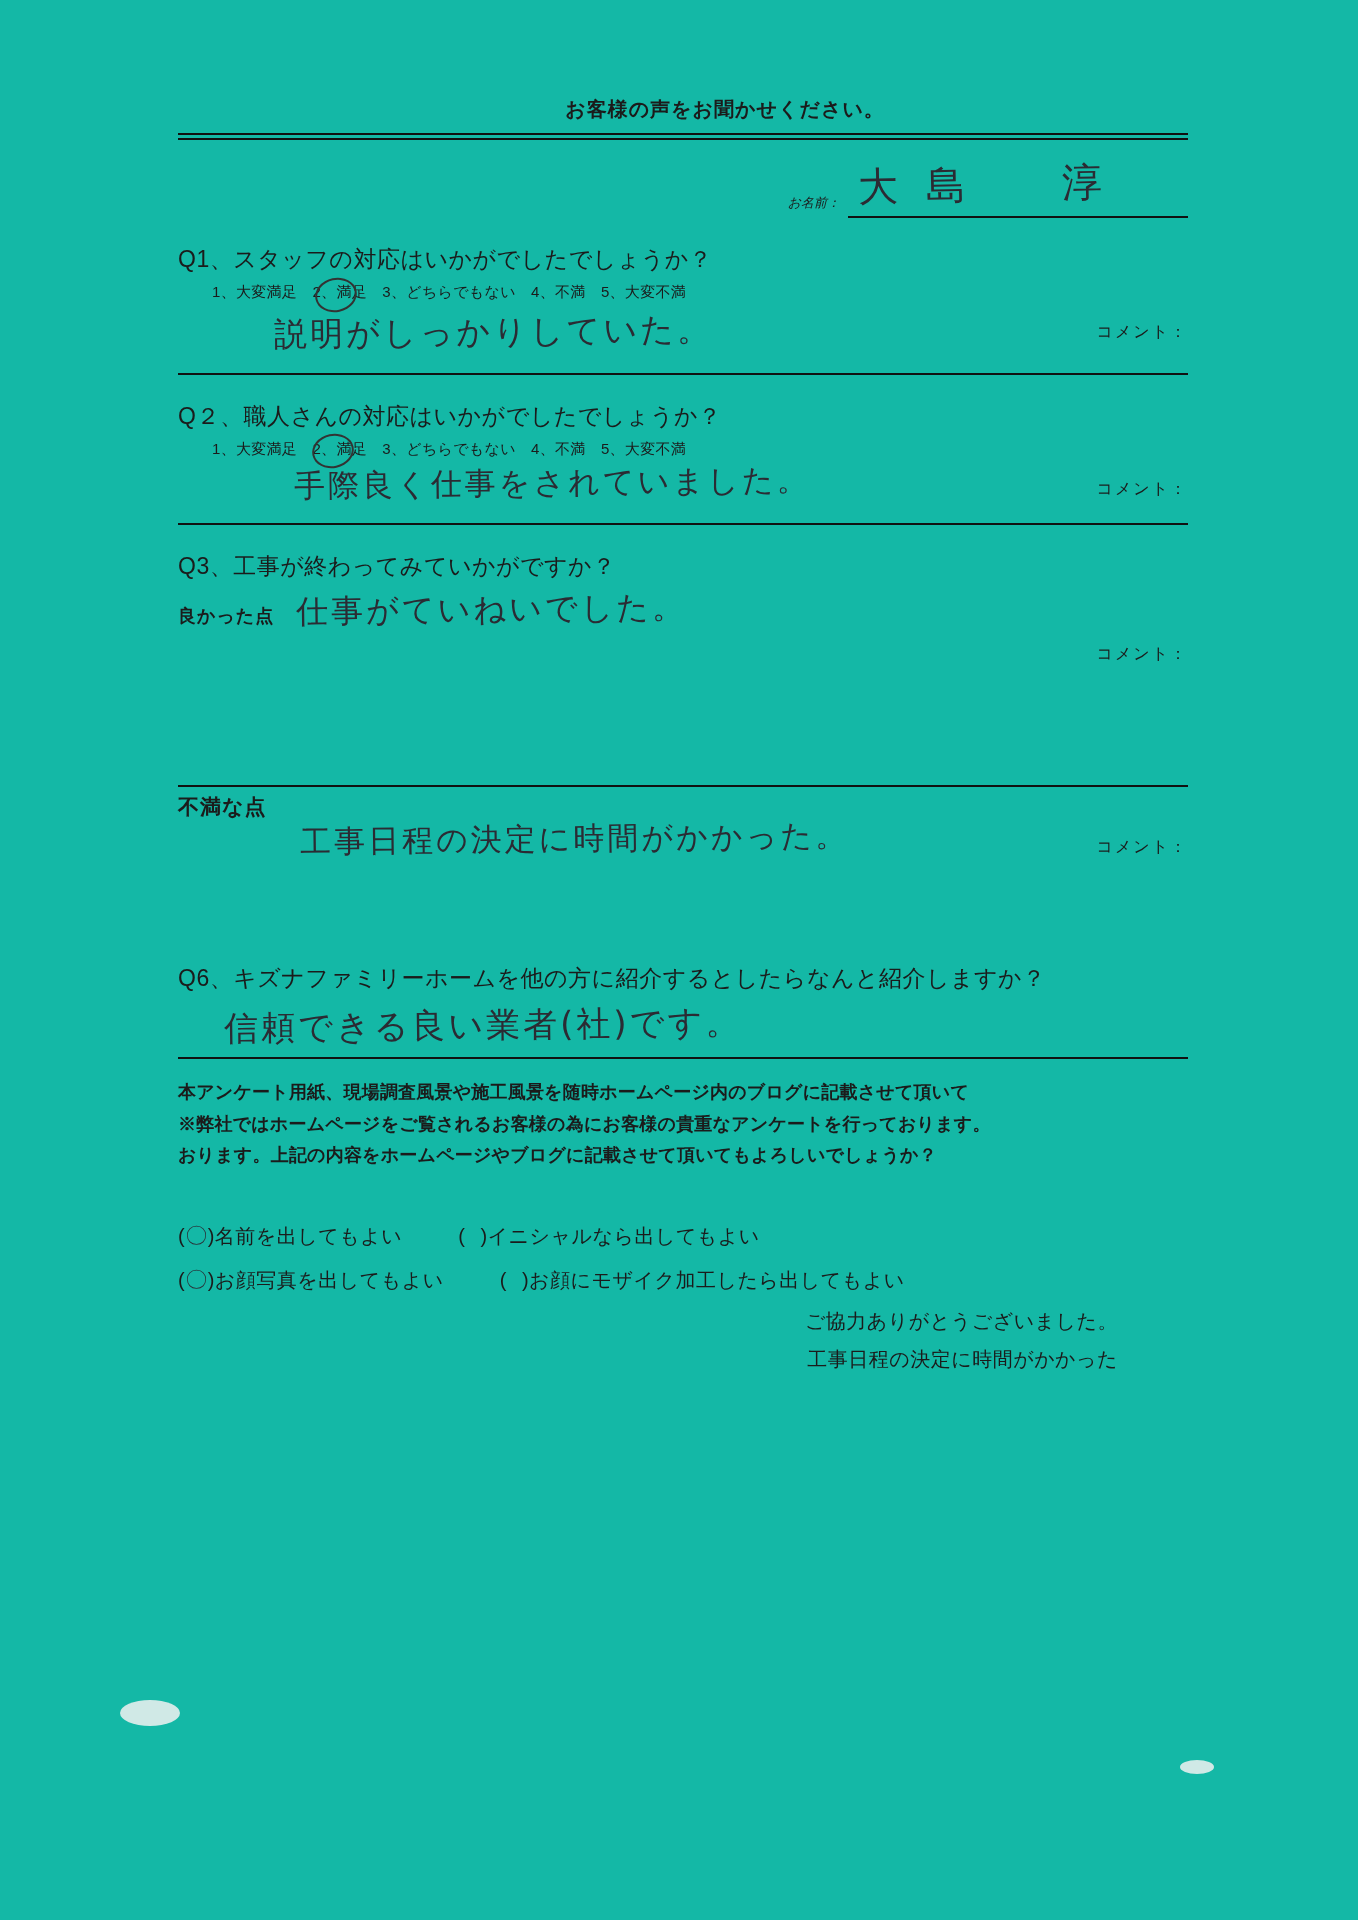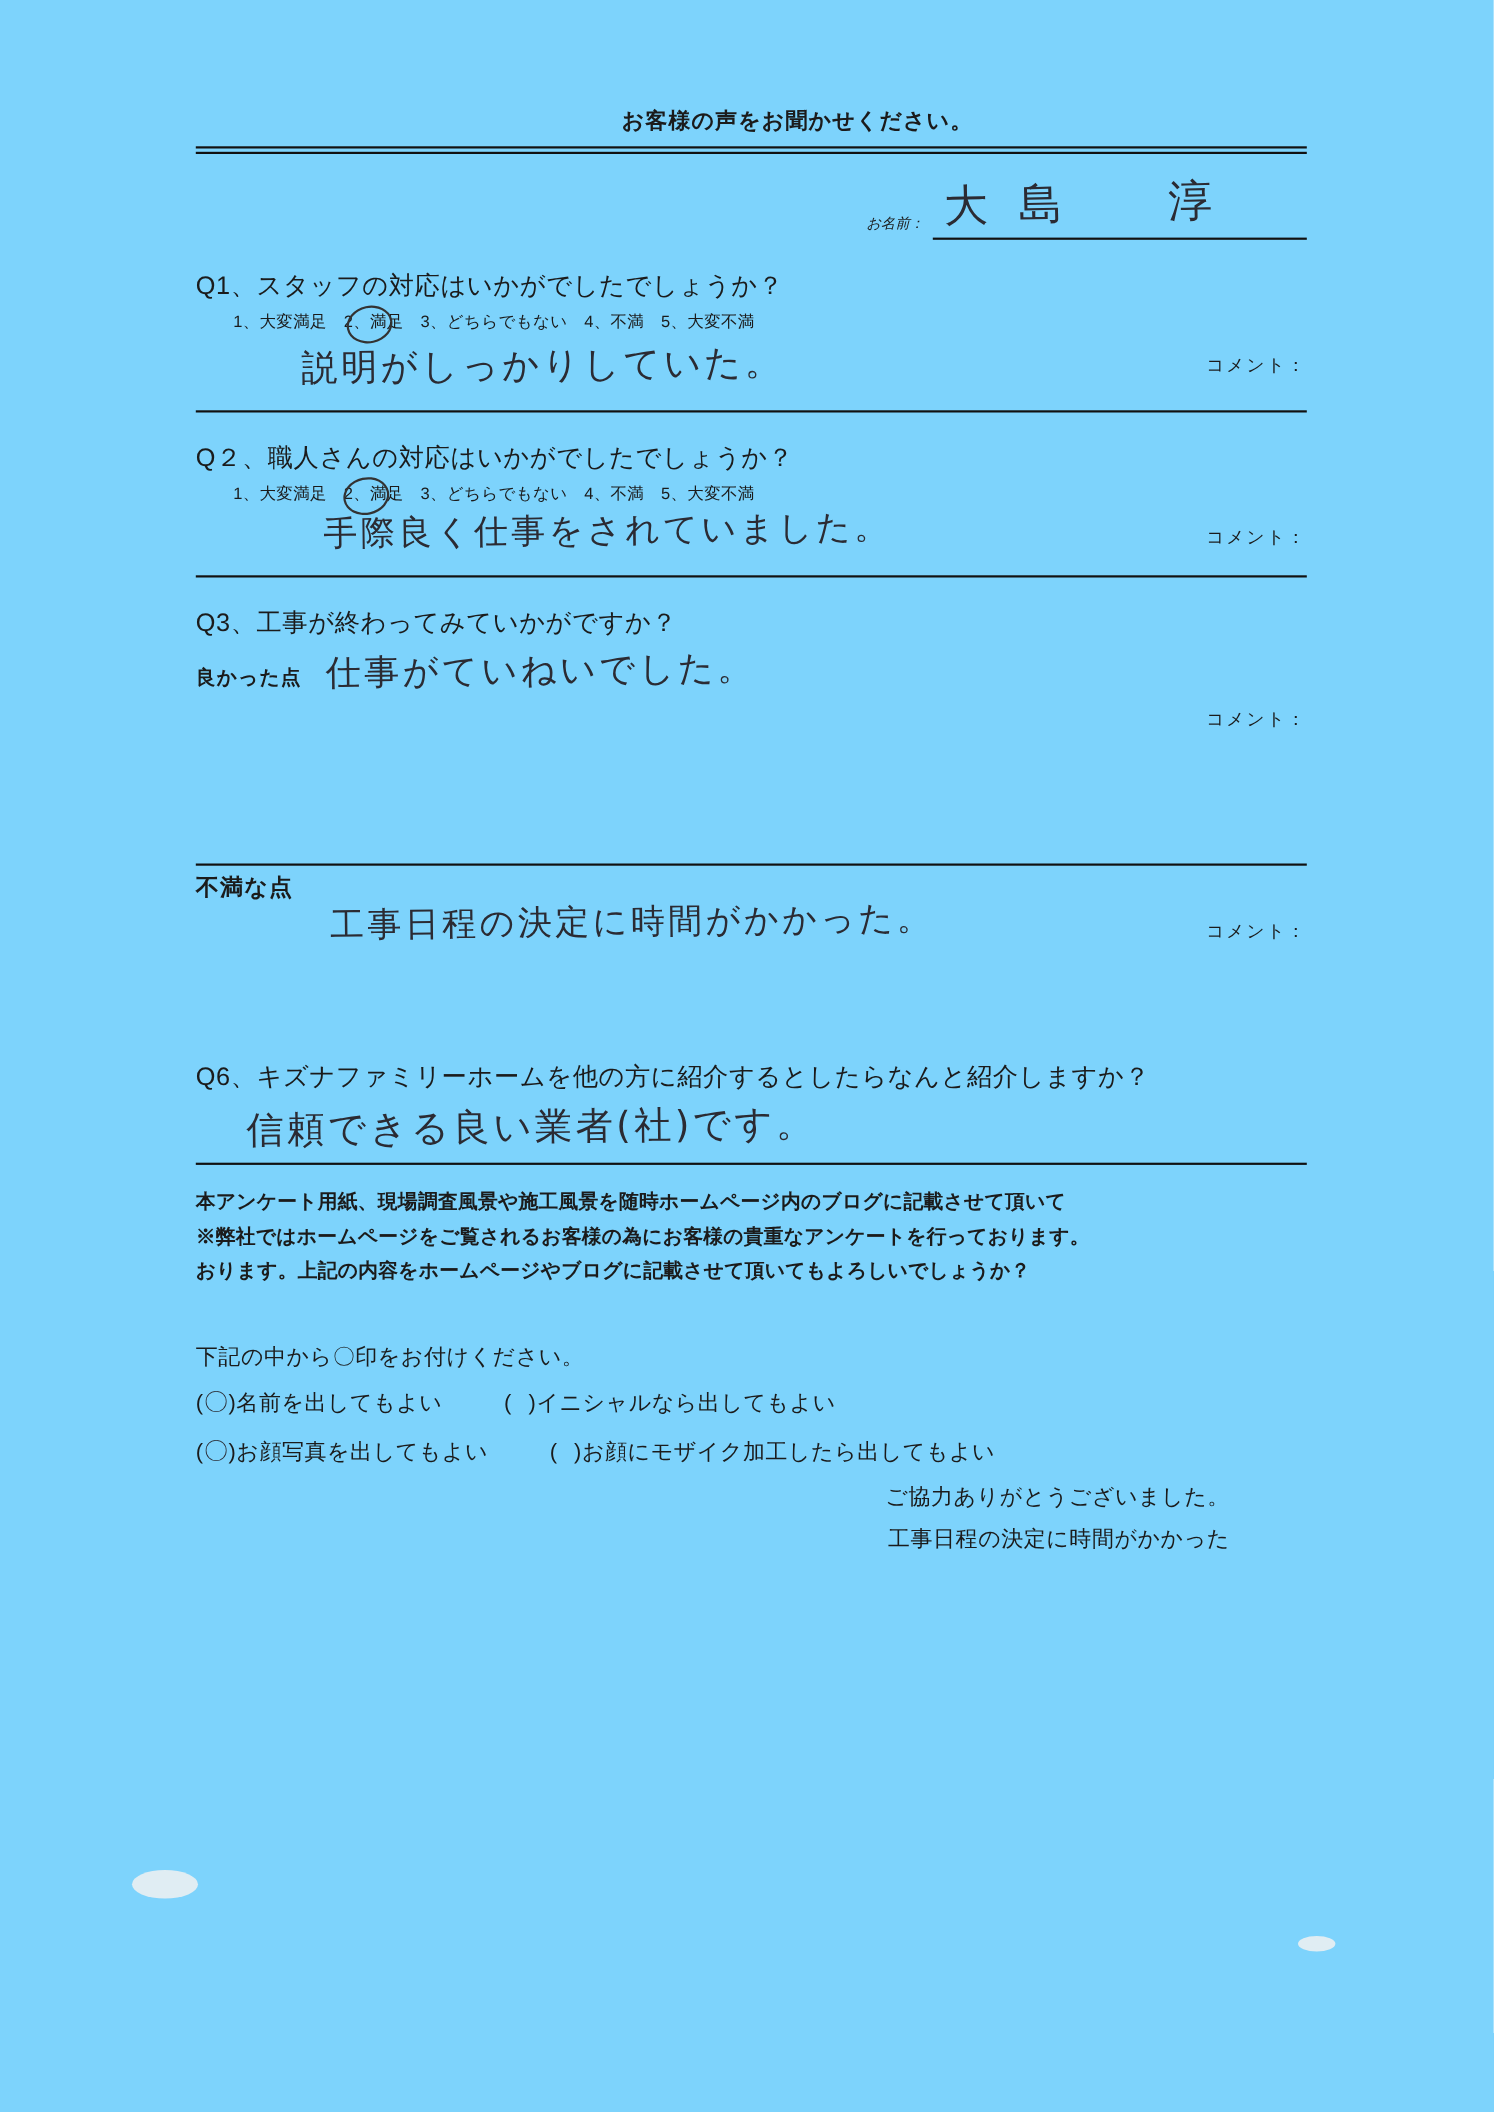--- a/index.html
+++ b/index.html
@@ -13,21 +13,21 @@
     font-family: "Liberation Sans", sans-serif;
     color: #1b1b1b;
     position: relative;
     overflow: hidden;
   }
   .page {
     position: absolute;
     left: 0; top: 0;
     width: 1358px;
     height: 1920px;
-    background: #7dd3fc;
+    background: #14b8a6;
   }
   
   .blemish {
     position: absolute;
     background: #f1f1f1;
     border-radius: 50%;
     opacity: .85;
   }
   .sheet {
     position: absolute;
@@ -260,21 +260,20 @@
 
     <div class="rule-single" style="margin-top:14px;"></div>
 
     <div class="notice">
       <div>本アンケート用紙、現場調査風景や施工風景を随時ホームページ内のブログに記載させて頂いて</div>
       <div>※弊社ではホームページをご覧されるお客様の為にお客様の貴重なアンケートを行っております。</div>
       <div>おります。上記の内容をホームページやブログに記載させて頂いてもよろしいでしょうか？</div>
     </div>
 
     <div class="instructions">
-      <div>下記の中から〇印をお付けください。</div>
       <div class="opt-line">
         <span>(</span><span class="hw-small-circle">〇</span><span>)</span><span>名前を出してもよい</span>
         <span style="display:inline-block;width:44px"></span>
         <span>(</span><span class="hw-small-circle">&nbsp;&nbsp;</span><span>)</span><span>イニシャルなら出してもよい</span>
       </div>
       <div class="opt-line">
         <span>(</span><span class="hw-small-circle">〇</span><span>)</span><span>お顔写真を出してもよい</span>
         <span style="display:inline-block;width:44px"></span>
         <span>(</span><span class="hw-small-circle">&nbsp;&nbsp;</span><span>)</span><span>お顔にモザイク加工したら出してもよい</span>
       </div>

